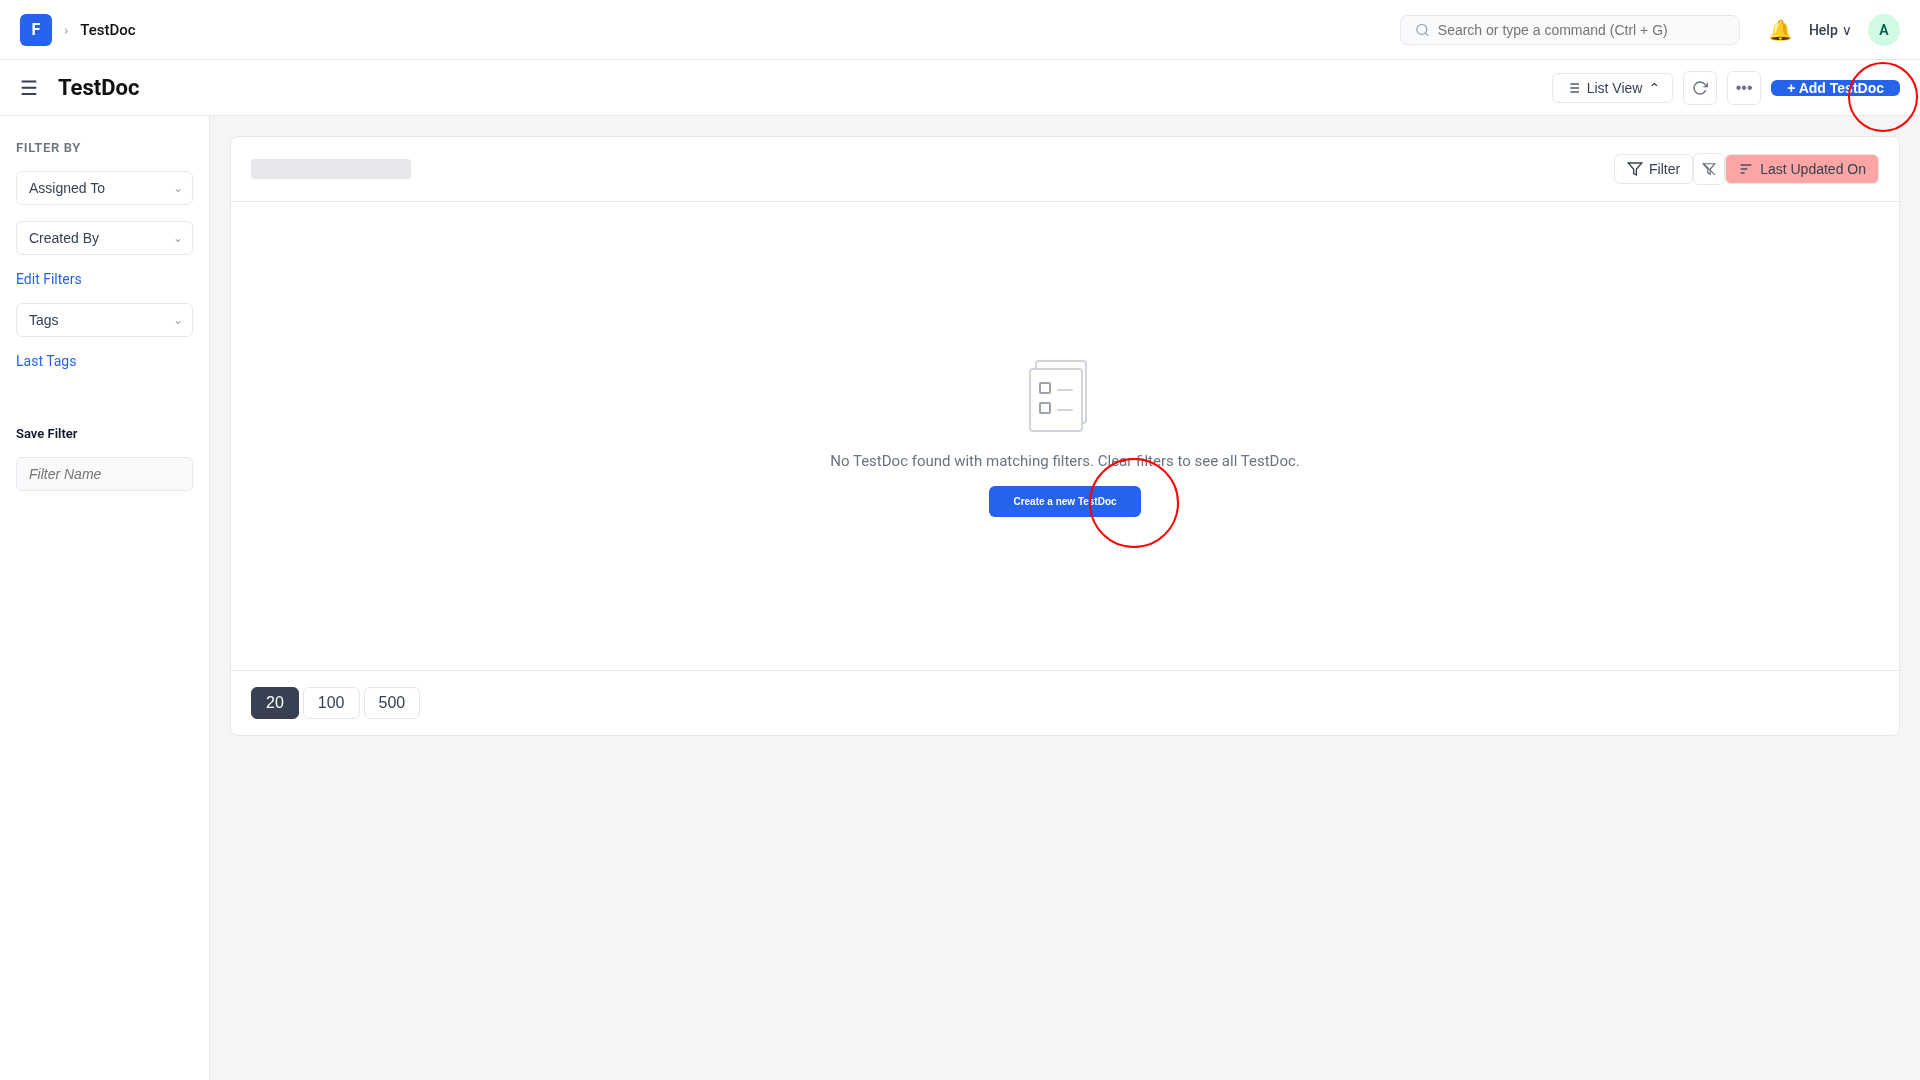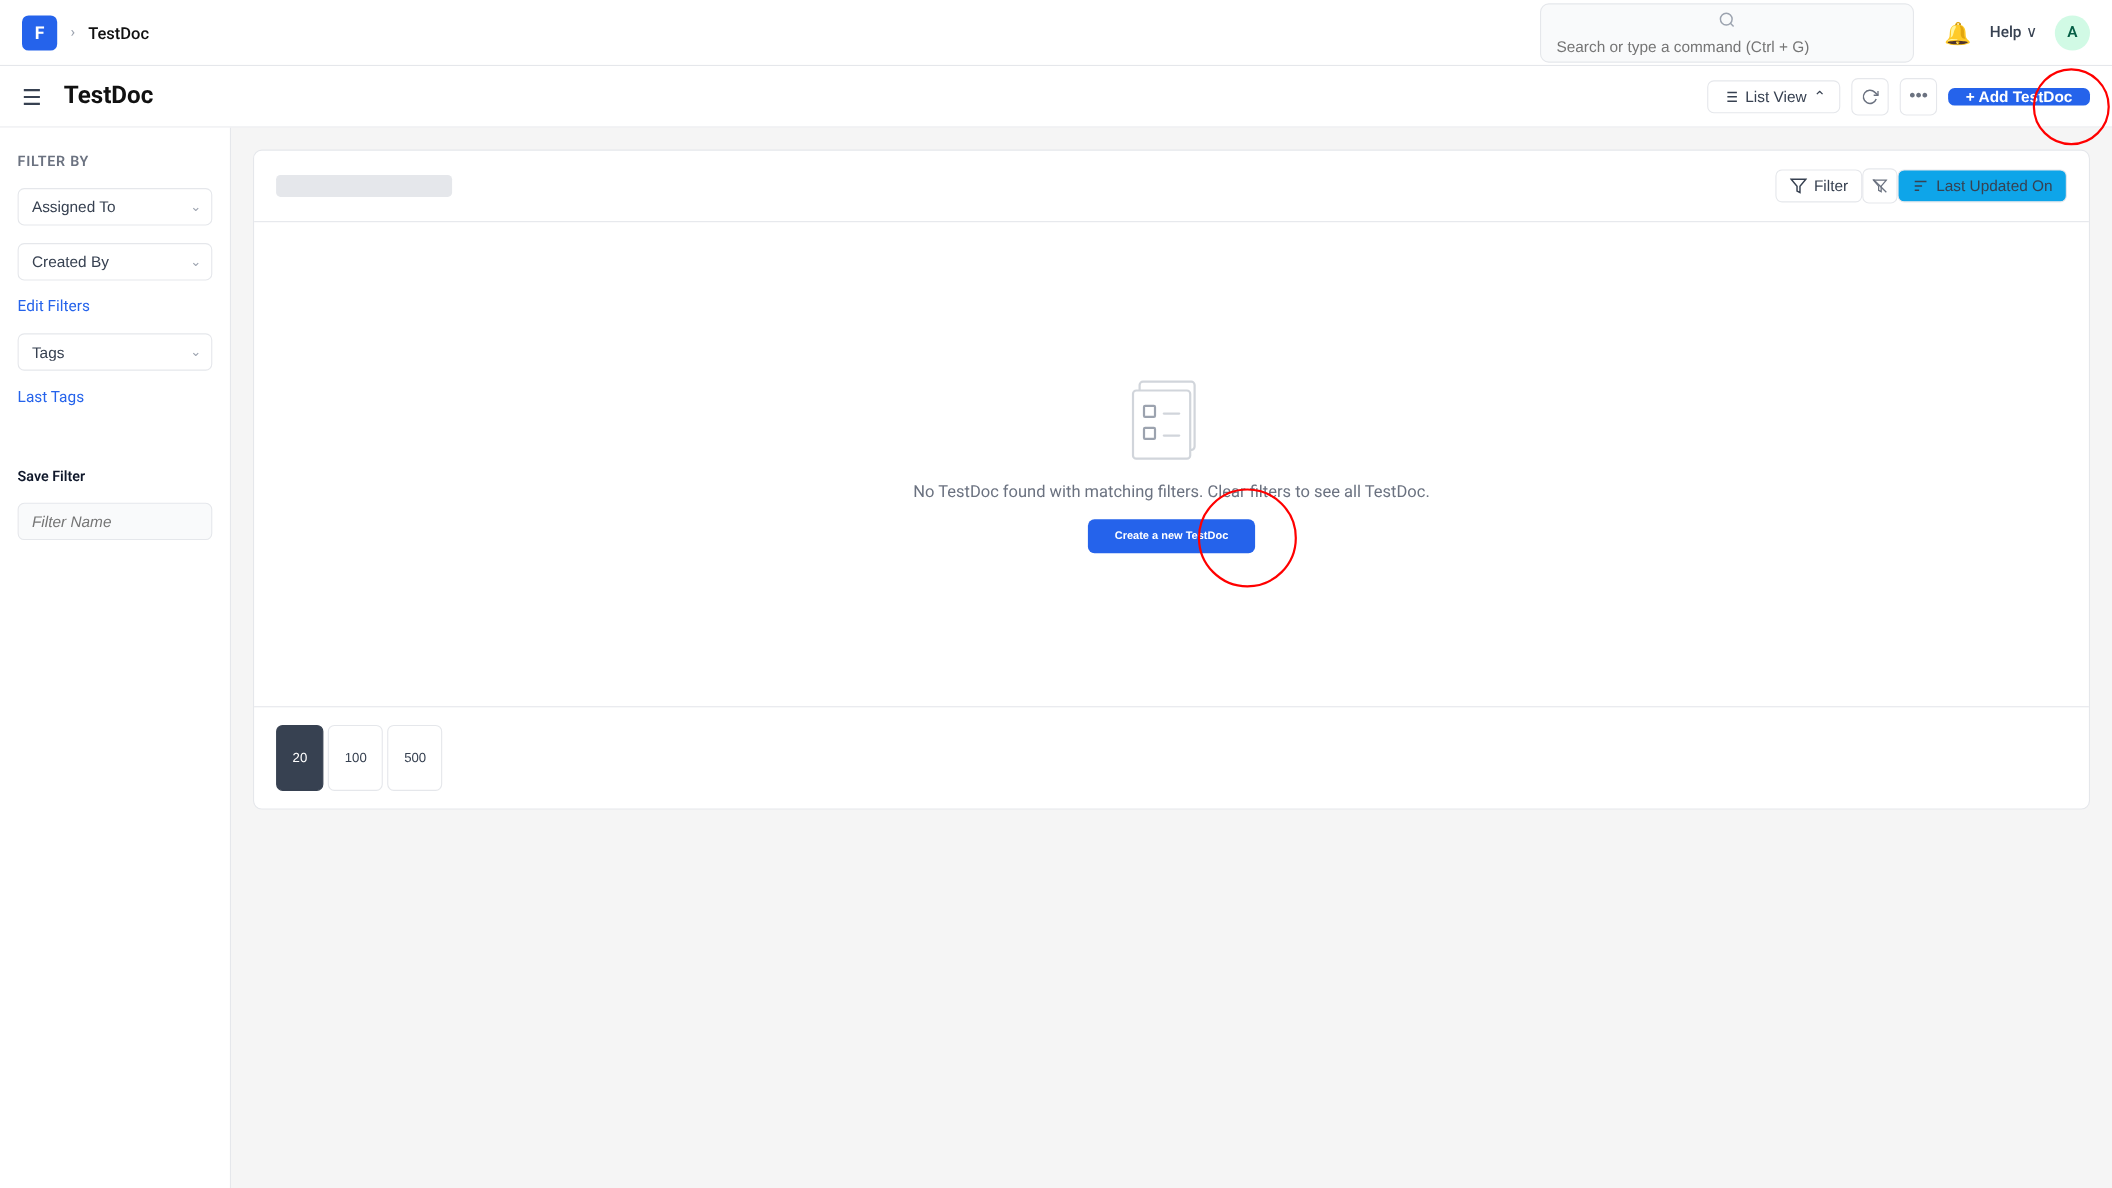--- a/index.html
+++ b/index.html
@@ -14,21 +14,21 @@
     .top-nav-logo {
       width: 32px; height: 32px; background: #2563eb; border-radius: 6px;
       display: flex; align-items: center; justify-content: center;
       color: #fff; font-weight: 700; font-size: 16px; flex-shrink: 0;
     }
     .top-nav-chevron { color: #9ca3af; font-size: 14px; }
     .top-nav-title { font-size: 15px; font-weight: 500; color: #111; }
     .top-nav-search {
       margin-left: auto; display: flex; align-items: center;
       background: #f9fafb; border: 1px solid #e5e7eb; border-radius: 8px;
-      padding: 6px 14px; gap: 8px; width: 340px; flex-direction: column;
+      padding: 6px 14px; gap: 8px; width: 340px;
     }
     .top-nav-search input {
       border: none; background: transparent; outline: none;
       font-size: 14px; color: #6b7280; width: 100%;
     }
     .top-nav-actions { display: flex; align-items: center; gap: 16px; margin-left: 16px; }
     .bell-icon { font-size: 20px; color: #6b7280; cursor: pointer; }
     .help-btn {
       display: flex; align-items: center; gap: 4px;
       font-size: 14px; color: #374151; cursor: pointer; font-weight: 500;
@@ -121,21 +121,21 @@
       font-size: 14px; color: #374151; cursor: pointer; background: #fff;
     }
     .filter-clear-btn {
       width: 32px; height: 32px; border: 1px solid #e5e7eb; border-radius: 6px;
       display: flex; align-items: center; justify-content: center;
       cursor: pointer; background: #fff; font-size: 14px; color: #6b7280;
     }
     .sort-btn {
       display: flex; align-items: center; gap: 6px;
       border: 1px solid #e5e7eb; border-radius: 6px; padding: 6px 12px;
-      font-size: 14px; color: #374151; cursor: pointer; background: #0ea5e9;
+      font-size: 14px; color: #374151; cursor: pointer; background: #fca5a5;
     }
 
     
     .empty-state {
       flex: 1; display: flex; flex-direction: column; align-items: center;
       justify-content: center; gap: 16px; padding: 60px 20px;
     }
     .doc-stack {
       position: relative; width: 80px; height: 80px;
     }
@@ -169,22 +169,22 @@
       width: 90px; height: 90px; border: 2.5px solid red; border-radius: 50%;
       pointer-events: none;
     }
 
     
     .pagination {
       display: flex; align-items: center; gap: 4px;
       padding: 16px 20px; border-top: 1px solid #e5e7eb; margin-top: auto;
     }
     .page-size-btn {
-      padding: 22px 14px; border-radius: 6px; border: 1px solid #e5e7eb;
-      font-size: 12px; color: #374151; cursor: pointer; background: #fff;
+      padding: 6px 14px; border-radius: 6px; border: 1px solid #e5e7eb;
+      font-size: 16px; color: #374151; cursor: pointer; background: #fff;
     }
     .page-size-btn.active {
       background: #374151; color: #fff; border-color: #374151;
     }
   </style>
 </head>
 <body>
 
 <nav class="top-nav">
   <div class="top-nav-logo">F</div>

